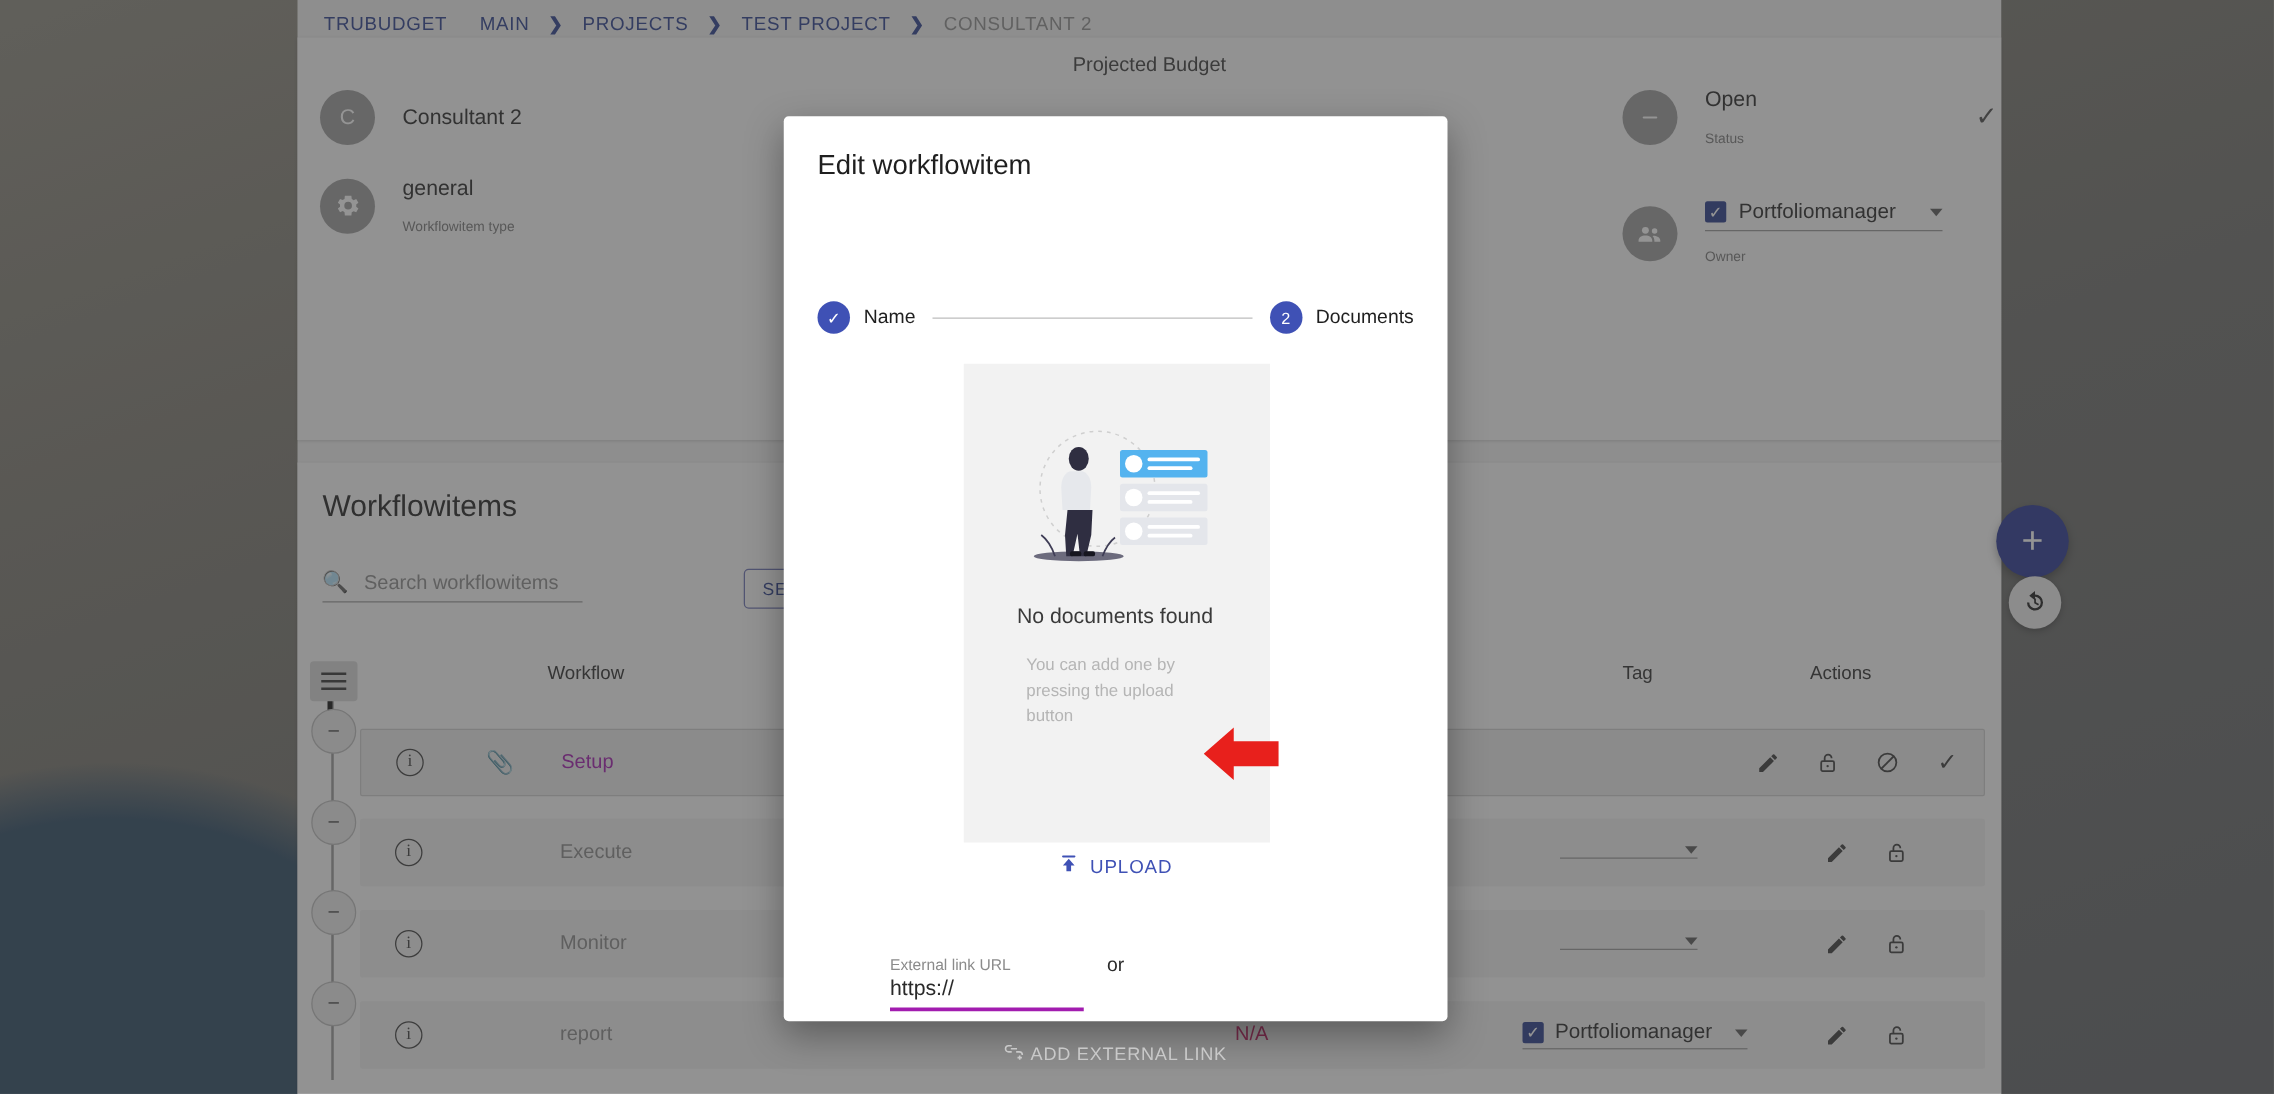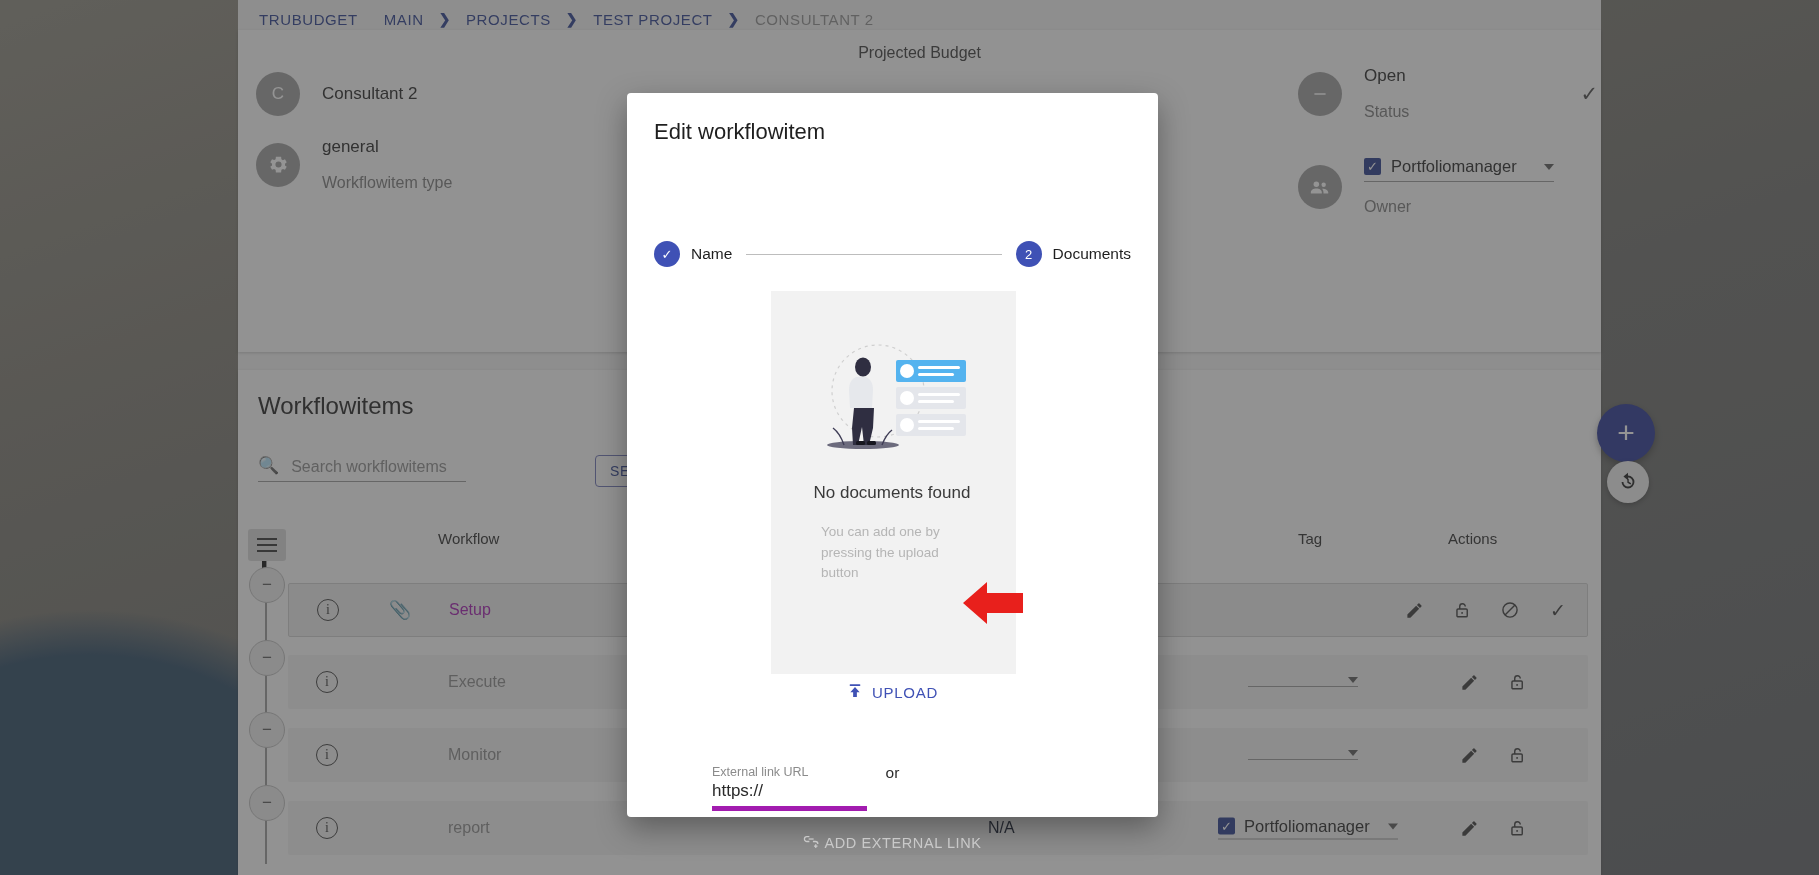--- a/index.html
+++ b/index.html
@@ -52,21 +52,21 @@
   .info-col.right { left: 1060px; width: 300px; }
   .info-row { display: flex; align-items: center; height: 71px; }
   .avatar {
     width: 44px; height: 44px; border-radius: 50%;
     background: #9b9b9b; color: #fff;
     display: flex; align-items: center; justify-content: center;
     font-size: 17px; flex: 0 0 auto;
   }
   .info-text { margin-left: 22px; line-height: 1.25; }
   .info-main { font-size: 17px; color: #262626; }
-  .info-sub  { font-size: 16px; color: #7a7a7a; margin-top: 15px; }
+  .info-sub  { font-size: 11px; color: #7a7a7a; margin-top: 15px; }
   .tick { margin-left: auto; color: #4a4a4a; font-size: 21px; }
 
   .owner-select {
     display: flex; align-items: center; gap: 10px;
     border-bottom: 1px solid #9a9a9a; padding-bottom: 4px; width: 190px;
   }
   .mini-check {
     width: 17px; height: 17px; background: #273a8a; border-radius: 2px;
     color: #fff; font-size: 13px; line-height: 17px; text-align: center;
   }
@@ -151,21 +151,21 @@
     position: absolute; left: 100px; top: 50%; transform: translateY(-50%);
     font-size: 18px; color: #3a3a3a;
   }
   .row .wname {
     position: absolute; left: 160px; top: 50%; transform: translateY(-50%);
     font-size: 16px; color: #a21caf;
   }
   .row .wname.dim { color: #8b8b8b; }
   .row .tagcell {
     position: absolute; left: 700px; top: 50%; transform: translateY(-50%);
-    font-size: 16px; color: #0f172a;
+    font-size: 16px; color: #be185d;
   }
   .row .assignee {
     position: absolute; left: 930px; top: 50%; transform: translateY(-50%);
     display: flex; align-items: center; gap: 9px;
     border-bottom: 1px solid #9a9a9a; padding-bottom: 3px; width: 180px;
   }
   .row .acts {
     position: absolute; right: 18px; top: 50%; transform: translateY(-50%);
     display: flex; align-items: center; gap: 26px; color: #3a3a3a; font-size: 19px;
   }
@@ -221,21 +221,21 @@
   #upload-btn {
     position: absolute; left: 0; right: 0; top: 590px;
     display: flex; align-items: center; justify-content: center; gap: 9px;
     color: #3f51b5; font-size: 15px; letter-spacing: .7px;
   }
   #or { position: absolute; left: 0; right: 0; top: 637px; text-align: center;
         font-size: 15.5px; color: #2c2c2c; margin-top: 34px; }
 
   #ext-label { position: absolute; left: 85px; top: 672px; font-size: 12.5px; color: #8b8b8b; }
   #ext-fields { position: absolute; left: 85px; top: 688px; display: flex; gap: 18px; }
-  .ext-field { border-bottom: 5px solid #a21caf; padding-bottom: 5px; font-size: 17px; }
+  .ext-field { border-bottom: 3px solid #a21caf; padding-bottom: 5px; font-size: 17px; }
   .ext-field.url { width: 155px; color: #2a2a2a; }
   .ext-field.name { width: 157px; color: #9a9a9a; }
 
   #add-link {
     position: absolute; left: 0; right: 0; top: 740px;
     display: flex; align-items: center; justify-content: center; gap: 4px;
     color: #c9c9c9; font-size: 14.5px; letter-spacing: .6px;
   }
 
   

